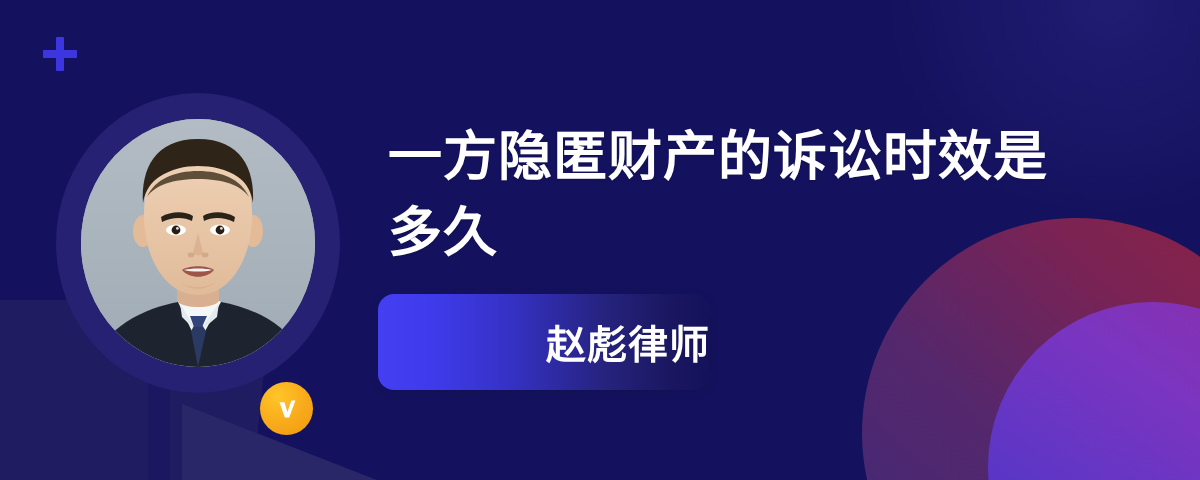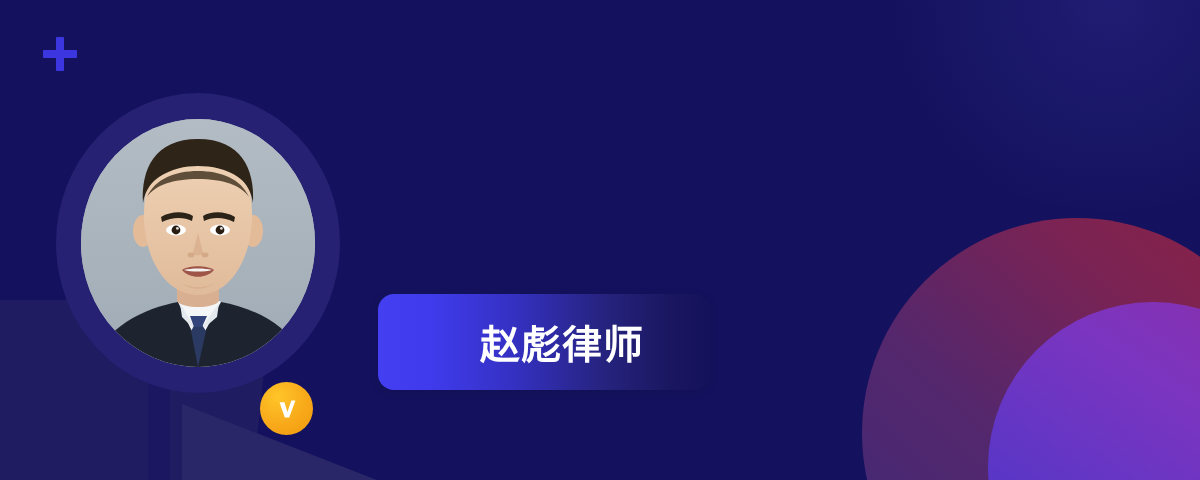--- a/index.html
+++ b/index.html
@@ -191,21 +191,21 @@
   }
 
   .author-btn {
     position: absolute;
     left: 378px;
     top: 294px;
     width: 332px;
     height: 96px;
     border: 0;
     padding: 0 0 0 36px;
-    text-align: center;
+    text-align: right;
     border-radius: 16px;
     color: #ffffff;
     font-family: inherit;
     font-size: 40px;
     font-weight: 700;
     letter-spacing: 1px;
     cursor: pointer;
     background: linear-gradient(90deg,
                 #4440f2 0%,
                 #3f3bec 16%,
@@ -287,16 +287,19 @@
         <path d="M100 163 C108 170 126 170 134 163 C126 172 108 172 100 163 Z" fill="#d3a684" opacity="0.55"></path>
       </svg>
     </div>
     <div class="verified-badge">
       <svg width="30" height="30" viewBox="0 0 30 30" xmlns="http://www.w3.org/2000/svg" aria-hidden="true">
         <path d="M7.5 8.2 L12.4 8.2 L15.4 18.0 L19.4 6.6 L23.4 6.6 L17.2 23.4 L12.8 23.4 Z" fill="#ffffff"></path>
       </svg>
     </div>
   </div>
 
+  <div class="content">
+    <h1 class="headline">一方隐匿财产的诉讼时效是多久</h1>
+  </div>
 
   <button class="author-btn">赵彪律师</button>
 
 </div>
 
 </body></html>

